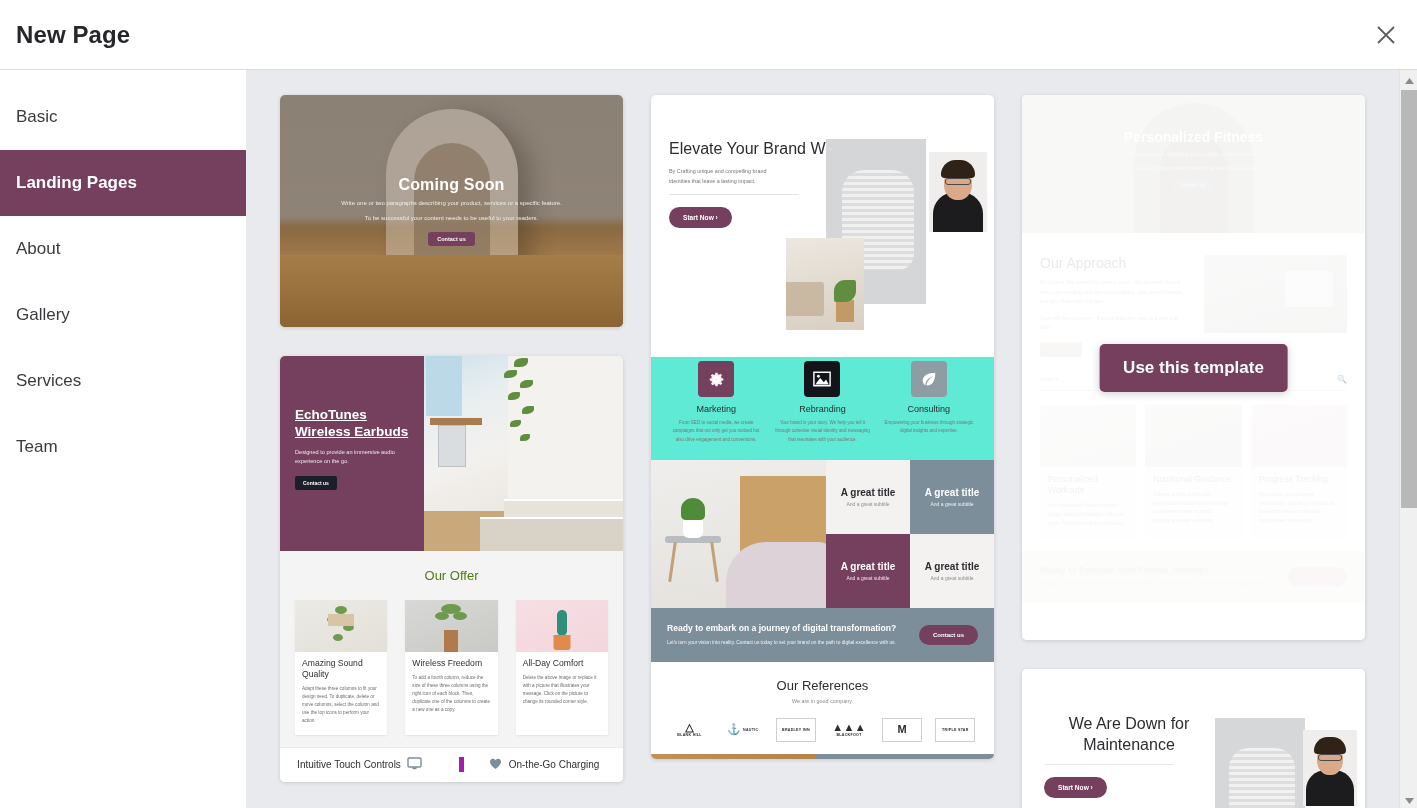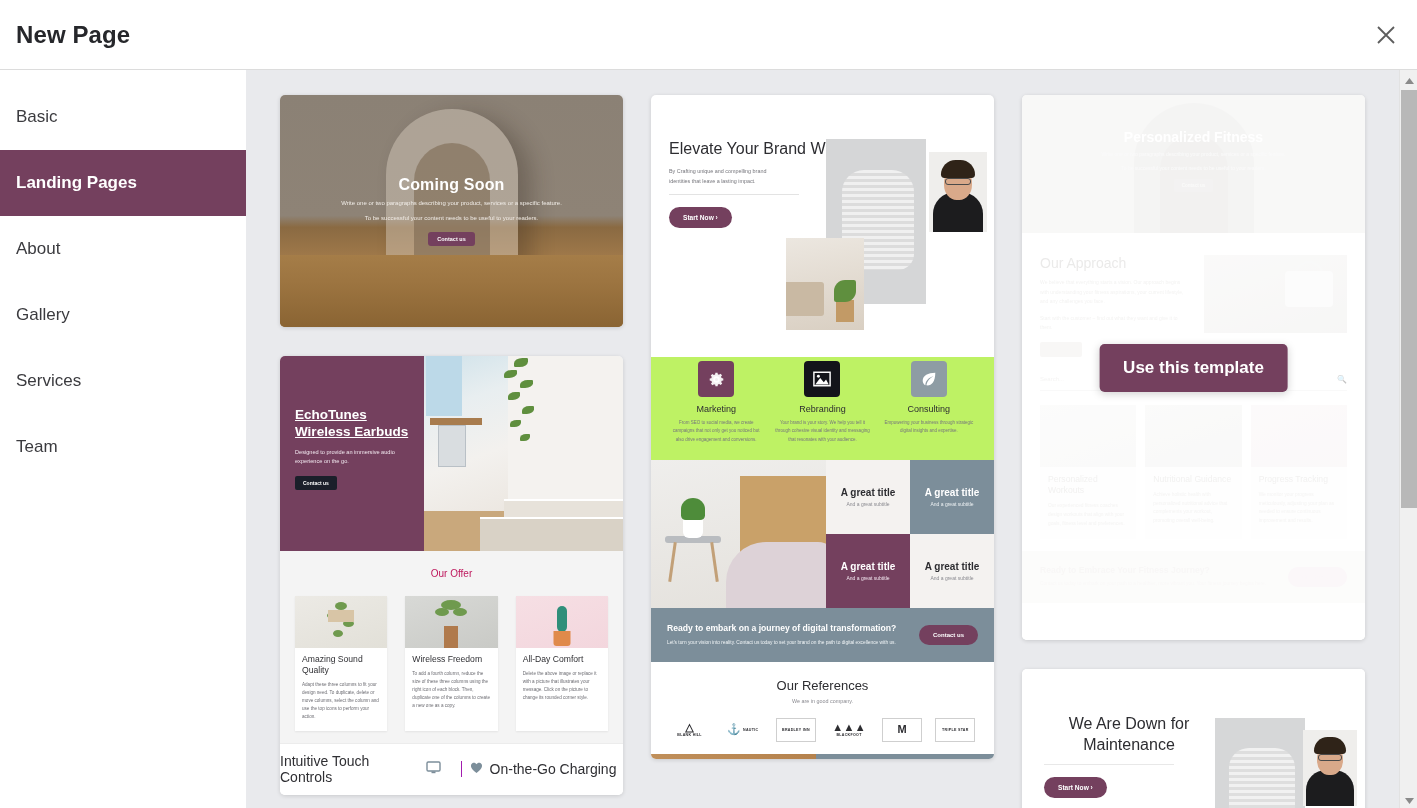--- a/index.html
+++ b/index.html
@@ -130,43 +130,43 @@
     display:block;
   }
   .er-table { position:absolute; left:6px; top:62px; width:52px; height:7px; background:#a87c4e;}
   .er-chair { position:absolute; left:14px; top:69px; width:28px; height:42px; background:#d9dde0; border:1px solid #b9c0c6;}
   .er-sky { position:absolute; left:2px; top:0; width:36px; height:60px; background:#bcd9e8;}
 
   .our-offer {
     background:#f4f4f4; padding: 17px 0 12px;
     text-align:center;
   }
-  .our-offer h4 { font-size:10px; font-weight:400; color:#be185d; }
+  .our-offer h4 { font-size:13px; font-weight:400; color:#4d7c0f; }
   .offer-grid { display:flex; gap:18px; padding: 17px 15px 0; }
   .offer-item { flex:1; background:#fff; text-align:left; box-shadow:0 1px 2px rgba(0,0,0,.07);}
   .offer-img { height:52px; }
   .offer-img.a { background: linear-gradient(160deg,#eceae5,#e2e0d8); position:relative; overflow:hidden;}
   .offer-img.b { background: linear-gradient(160deg,#d8d9d6,#c9cac6); position:relative; overflow:hidden;}
   .offer-img.c { background: linear-gradient(160deg,#f6dfe4,#f3d6dd); position:relative; overflow:hidden;}
   .leafy { position:absolute; left:50%; top:4px; transform:translateX(-50%); width:36px; height:44px;}
   .leafy s { position:absolute; background:#6f9a4e; border-radius:50%; display:block;}
   .pot-wood { position:absolute; left:50%; bottom:0; transform:translateX(-50%); width:14px;height:22px;background:#b07a4c;}
   .pot-terra { position:absolute; left:50%; bottom:2px; transform:translateX(-50%); width:17px;height:15px;background:#e08a4b; border-radius:0 0 3px 3px;}
   .cact { position:absolute; left:50%; bottom:16px; transform:translateX(-50%); width:10px;height:26px;background:#2f8f7a; border-radius:5px;}
   .offer-body { padding: 6px 7px 9px; }
   .offer-body h5 { font-size:8.6px; font-weight:400; color:#2f2f33; line-height:1.3; }
   .offer-body p { font-size:4.6px; line-height:1.75; color:#6d6d73; margin-top:5px; }
 
   .feat-row {
     display:flex; border-top:1px solid #ececec; background:#fff;
     padding: 9px 0 10px; align-items:center; justify-content:center; gap:0;
   }
   .feat { flex:1; display:flex; align-items:center; justify-content:center; gap:6px;
-          font-size:14px; color:#2f2f33; }
-  .feat + .feat { border-left:1px solid #a21caf;margin-left:20px; }
+          font-size:10px; color:#2f2f33; }
+  .feat + .feat { border-left:5px solid #a21caf;margin-left:20px; }
 
   
   .elev { padding: 44px 0 0 18px; position:relative; height: 262px; }
   .elev h3 { font-size:16px; font-weight:400; color:#2d2d31; line-height:1.28; }
   .elev p { font-size:5.4px; line-height:1.85; color:#76767c; margin-top:7px; width:120px;}
   .elev hr { margin-top:8px; width:130px; border:0; border-top:1px solid #e3e3e3;}
   .btn-pill {
     display:inline-flex; align-items:center; gap:5px; margin-top:12px;
     background:#74405E; color:#fff; font-size:6.6px; font-weight:700;
     padding:7px 14px; border-radius:20px;
@@ -180,21 +180,21 @@
   .ei-port .shirt { position:absolute; left:4px; bottom:0; width:50px; height:40px; background:#1c1c1e; border-radius:22px 22px 0 0;}
   .ei-port .face { position:absolute; left:15px; top:14px; width:28px; height:34px; background:#d9a98a; border-radius:50% 50% 45% 45%;}
   .ei-port .hair { position:absolute; left:12px; top:8px; width:34px; height:18px; background:#2f2318; border-radius:17px 17px 4px 4px;}
   .ei-port .gl { position:absolute; left:16px; top:26px; width:26px; height:7px; border:1px solid #4a4a4a; border-radius:3px;}
   .ei-room { position:absolute; left:2px; bottom:0; width:78px; height:92px;
              background: linear-gradient(170deg,#ece7e0,#d9cfc2); overflow:hidden; }
   .ei-room .bed { position:absolute; left:-6px; bottom:14px; width:44px; height:34px; background:#c9b9a3; border-radius:3px;}
   .ei-room .stool { position:absolute; right:10px; bottom:8px; width:18px; height:22px; background:#c29a66;}
   .ei-room .pl { position:absolute; right:8px; bottom:28px; width:22px; height:22px; background:#5f8f3e; border-radius:50% 10% 50% 10%;}
 
-  .svcs { display:flex; padding: 4px 12px 16px; background:#bef264; }
+  .svcs { display:flex; padding: 4px 12px 16px; background:#5eead4; }
   .svc { flex:1; text-align:center; padding: 0 6px; }
   .svc-ico {
     width:36px; height:36px; border-radius:4px; margin: 0 auto 7px;
     display:flex; align-items:center; justify-content:center; color:#fff;
   }
   .svc-ico.m { background:#74405E; }
   .svc-ico.r { background:#13141a; }
   .svc-ico.c { background:#8e9ca4; }
   .svc h5 { font-size:9px; font-weight:400; color:#2d2d31; }
   .svc p { font-size:4.5px; line-height:1.85; color:#76767c; margin-top:5px;}

